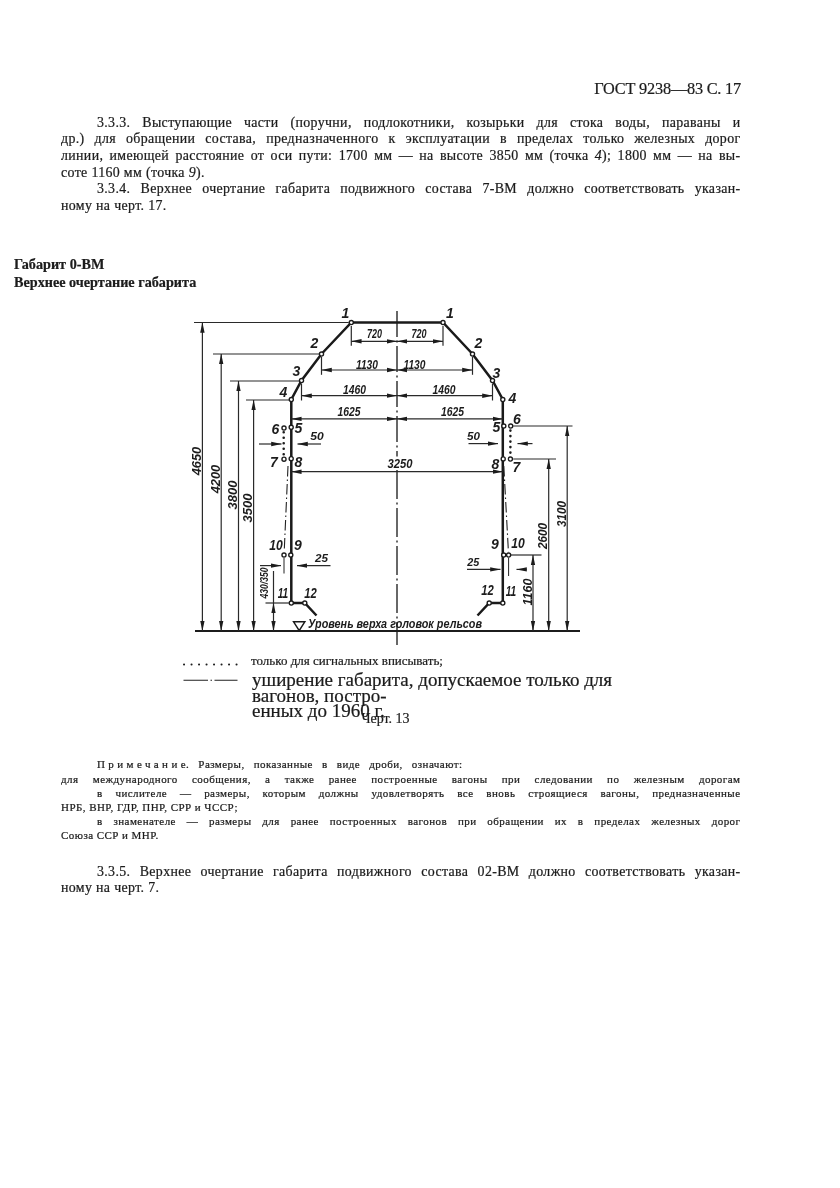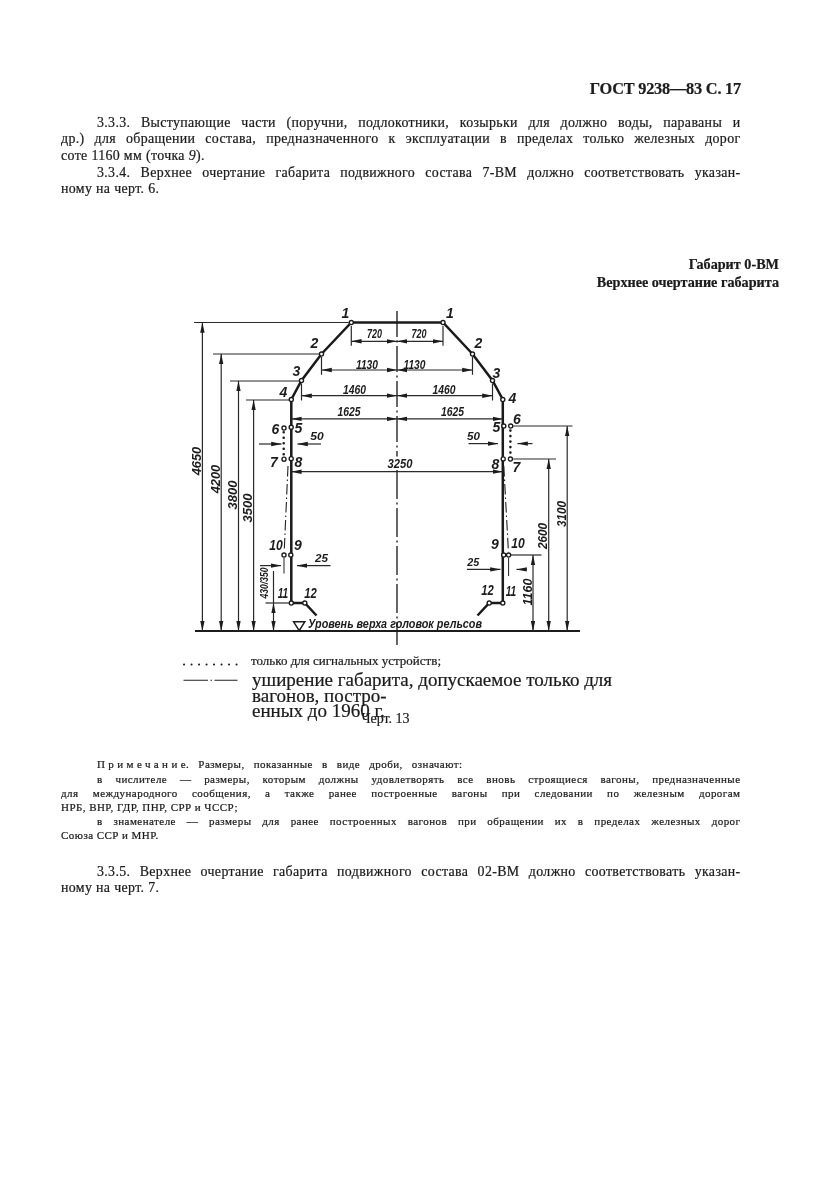--- a/index.html
+++ b/index.html
@@ -15,31 +15,32 @@
 .small{font-size:11px;letter-spacing:0.45px}
 .small .ln,.small .lnl{height:14.2px;line-height:14.2px}
 .small .ind{text-indent:36px}
 svg{position:absolute;left:0;top:0}
 svg text{font-family:"Liberation Sans",sans-serif;font-weight:bold;font-style:italic;fill:#1c1c1c}
 </style>
 </head>
 <body>
 <div id="page">
 
-<div style="position:absolute;right:99px;top:80.5px;font-weight:bold;font-size:16.3px;letter-spacing:-0.2px;line-height:15px">ГОСТ 9238—83 С. 17</div>
+<div style="position:absolute;right:99px;top:80.5px;font-weight:normal;font-size:16.3px;letter-spacing:-0.2px;line-height:15px">ГОСТ 9238—83 С. 17</div>
 
 <div class="blk" style="top:114.6px">
-<div class="ln ind">3.3.3. Выступающие части (поручни, подлокотники, козырьки для должно воды, параваны и</div>
+<div class="ln ind">3.3.3. Выступающие части (поручни, подлокотники, козырьки для стока воды, параваны и</div>
 <div class="ln">др.) для обращении состава, предназначенного к эксплуатации в пределах только железных дорог</div>
+<div class="ln">линии, имеющей расстояние от оси пути: 1700 мм — на высоте 3850 мм (точка <i>4</i>); 1800 мм — на вы-</div>
 <div class="lnl">соте 1160 мм (точка <i>9</i>).</div>
 <div class="ln ind">3.3.4. Верхнее очертание габарита подвижного состава 7-ВМ должно соответствовать указан-</div>
-<div class="lnl">ному на черт. 6.</div>
-</div>
-
-<div style="position:absolute;left:8px;top:256px;width:771px;text-align:right;font-weight:bold;font-size:14.2px;line-height:17.6px">Габарит 0-ВМ<br>Верхнее очертание габарита</div>
+<div class="lnl">ному на черт. 17.</div>
+</div>
+
+<div style="position:absolute;left:14px;top:256px;width:771px;text-align:left;font-weight:bold;font-size:14.2px;line-height:17.6px">Габарит 0-ВМ<br>Верхнее очертание габарита</div>
 
 <svg width="840" height="760" viewBox="0 0 840 760" style="top:0">
 <defs>
 <marker id="ah" viewBox="0 0 10 5" refX="9.8" refY="2.5" markerWidth="10.5" markerHeight="5.25" orient="auto-start-reverse" markerUnits="userSpaceOnUse">
           <path d="M0 0.4 L10 2.5 L0 4.6 Z" fill="#1c1c1c"></path>
         </marker>
 </defs>
 <g stroke="#2a2a2a" stroke-width="1.2" fill="none">
 
 <line x1="397" y1="311" x2="397" y2="456.5" stroke="#1f1f1f" stroke-width="1.35" stroke-dasharray="26 3.5 2 3.5"></line>
@@ -218,29 +219,29 @@
         <text x="518" y="548" textLength="13.5" lengthAdjust="spacingAndGlyphs">10</text>
 <text x="283" y="597.5" textLength="10.5" lengthAdjust="spacingAndGlyphs">11</text>
         <text x="511" y="595.5" textLength="10.5" lengthAdjust="spacingAndGlyphs">11</text>
 <text x="310.5" y="597.5" textLength="12.5" lengthAdjust="spacingAndGlyphs">12</text>
         <text x="487.5" y="594.5" textLength="12.5" lengthAdjust="spacingAndGlyphs">12</text>
 </g>
 
 <text x="308" y="628" font-size="12.3px" textLength="174" lengthAdjust="spacingAndGlyphs" style="text-anchor:start">Уровень верха головок рельсов</text>
 </svg>
 
-<div style="position:absolute;left:251px;top:653.3px;width:380px;font-size:13px;line-height:15.9px">только для сигнальных устройств;</div>
+<div style="position:absolute;left:251px;top:653.3px;width:380px;font-size:13px;line-height:15.9px">только для сигнальных вписывать;</div>
 <div style="position:absolute;left:252px;top:671.6px;width:380px;font-size:19px;line-height:15.9px">уширение габарита, допускаемое только для вагонов, постро-<br>енных до 1960 г.</div>
 
 <div style="position:absolute;left:0;top:711px;width:771px;text-align:center;font-size:14px">Черт. 13</div>
 
 <div class="blk small" style="top:757.4px">
 <div class="lnl ind" style="word-spacing:5.9px"><span style="letter-spacing:3.4px">Примечани</span>е. Размеры, показанные в виде дроби, означают:</div>
+<div class="ln">для международного сообщения, а также ранее построенные вагоны при следовании по железным дорогам</div>
 <div class="ln ind">в числителе — размеры, которым должны удовлетворять все вновь строящиеся вагоны, предназначенные</div>
-<div class="ln">для международного сообщения, а также ранее построенные вагоны при следовании по железным дорогам</div>
 <div class="lnl">НРБ, ВНР, ГДР, ПНР, СРР и ЧССР;</div>
 <div class="ln ind">в знаменателе — размеры для ранее построенных вагонов при обращении их в пределах железных дорог</div>
 <div class="lnl">Союза ССР и МНР.</div>
 </div>
 
 <div class="blk" style="top:863.8px">
 <div class="ln" style="text-indent:36px">3.3.5. Верхнее очертание габарита подвижного состава 02-ВМ должно соответствовать указан-</div>
 <div class="lnl">ному на черт. 7.</div>
 </div>
 

